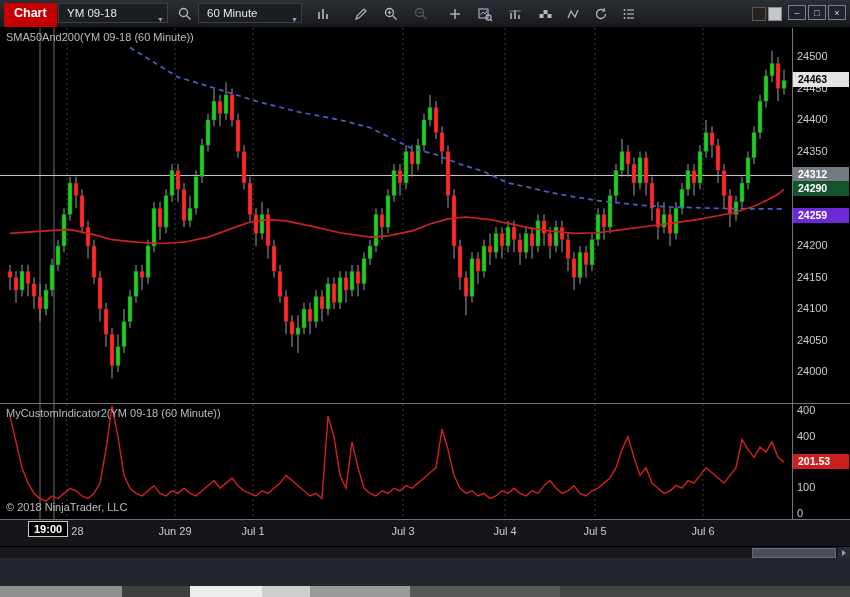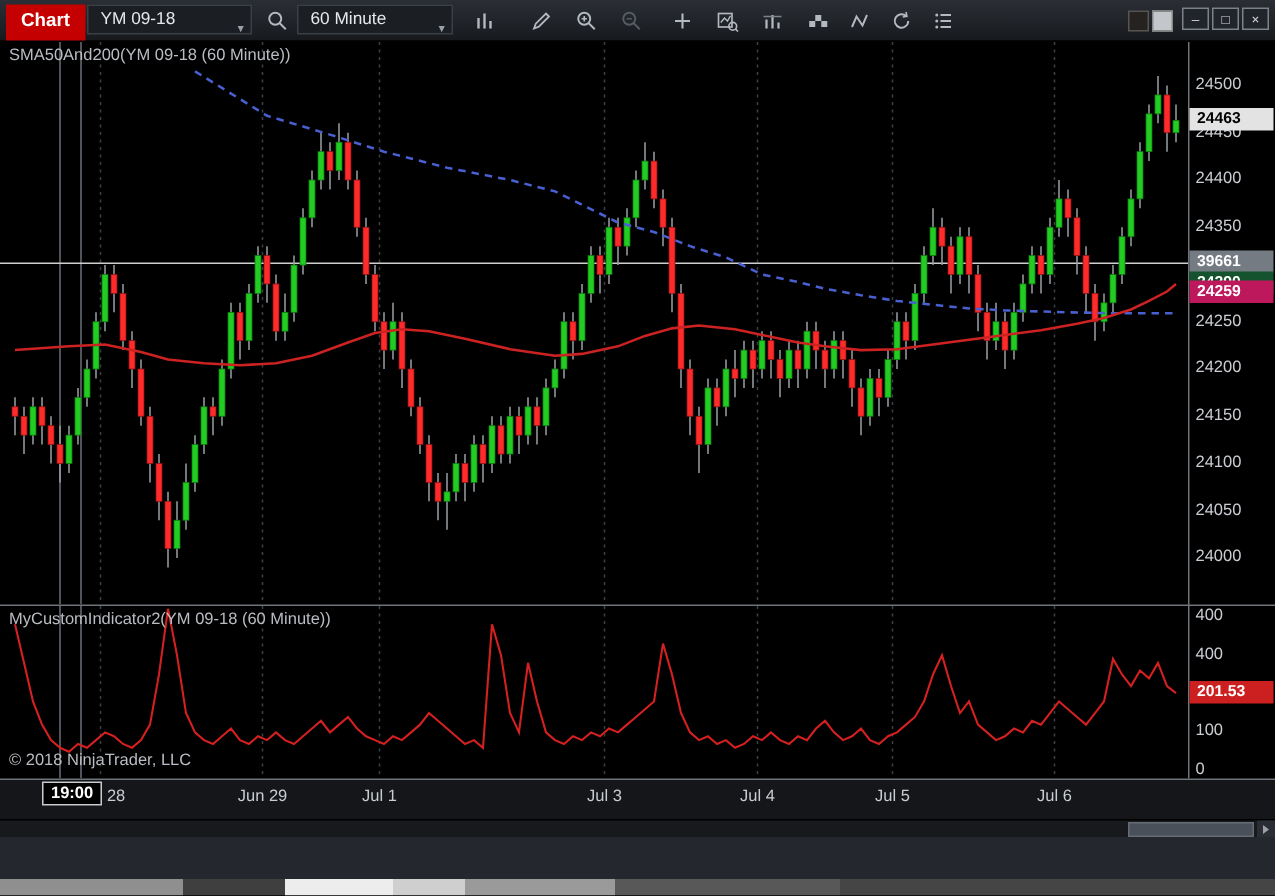--- a/index.html
+++ b/index.html
@@ -485,23 +485,23 @@
     <div class="axis-label" style="top: 270.5px;">24150</div>
     <div class="axis-label" style="top: 302px;">24100</div>
     <div class="axis-label" style="top: 333.5px;">24050</div>
     <div class="axis-label" style="top: 365px;">24000</div>
     <div class="axis-label" style="top: 404px;">400</div>
     <div class="axis-label" style="top: 429.75px;">400</div>
     <div class="axis-label" style="top: 455.5px;">200</div>
     <div class="axis-label" style="top: 481.25px;">100</div>
     <div class="axis-label" style="top: 507px;">0</div>
     <div class="price-tag" style="top: 72.31px; background: rgb(227, 227, 227); color: rgb(0, 0, 0);">24463</div>
-    <div class="price-tag" style="top: 167.44px; background: rgb(117, 123, 130); color: rgb(255, 255, 255);">39661</div>
+    <div class="price-tag" style="top: 167.44px; background: rgb(117, 123, 130); color: rgb(255, 255, 255);">24312</div>
     <div class="price-tag" style="top: 181.3px; background: #14532d; color: rgb(255, 255, 255);">24290</div>
-    <div class="price-tag" style="top: 187px; background: #be185d; color: rgb(255, 255, 255);">24259</div>
+    <div class="price-tag" style="top: 208px; background: #6d28d9; color: rgb(255, 255, 255);">24259</div>
     <div class="price-tag" style="top: 454.106px; background: rgb(204, 32, 32); color: rgb(255, 255, 255);">201.53</div>
     <div class="time-label" style="left: 67px;">Jun 28</div>
     <div class="time-label" style="left: 175px;">Jun 29</div>
     <div class="time-label" style="left: 253px;">Jul 1</div>
     <div class="time-label" style="left: 403px;">Jul 3</div>
     <div class="time-label" style="left: 505px;">Jul 4</div>
     <div class="time-label" style="left: 595px;">Jul 5</div>
     <div class="time-label" style="left: 703px;">Jul 6</div>
   </div>
 

